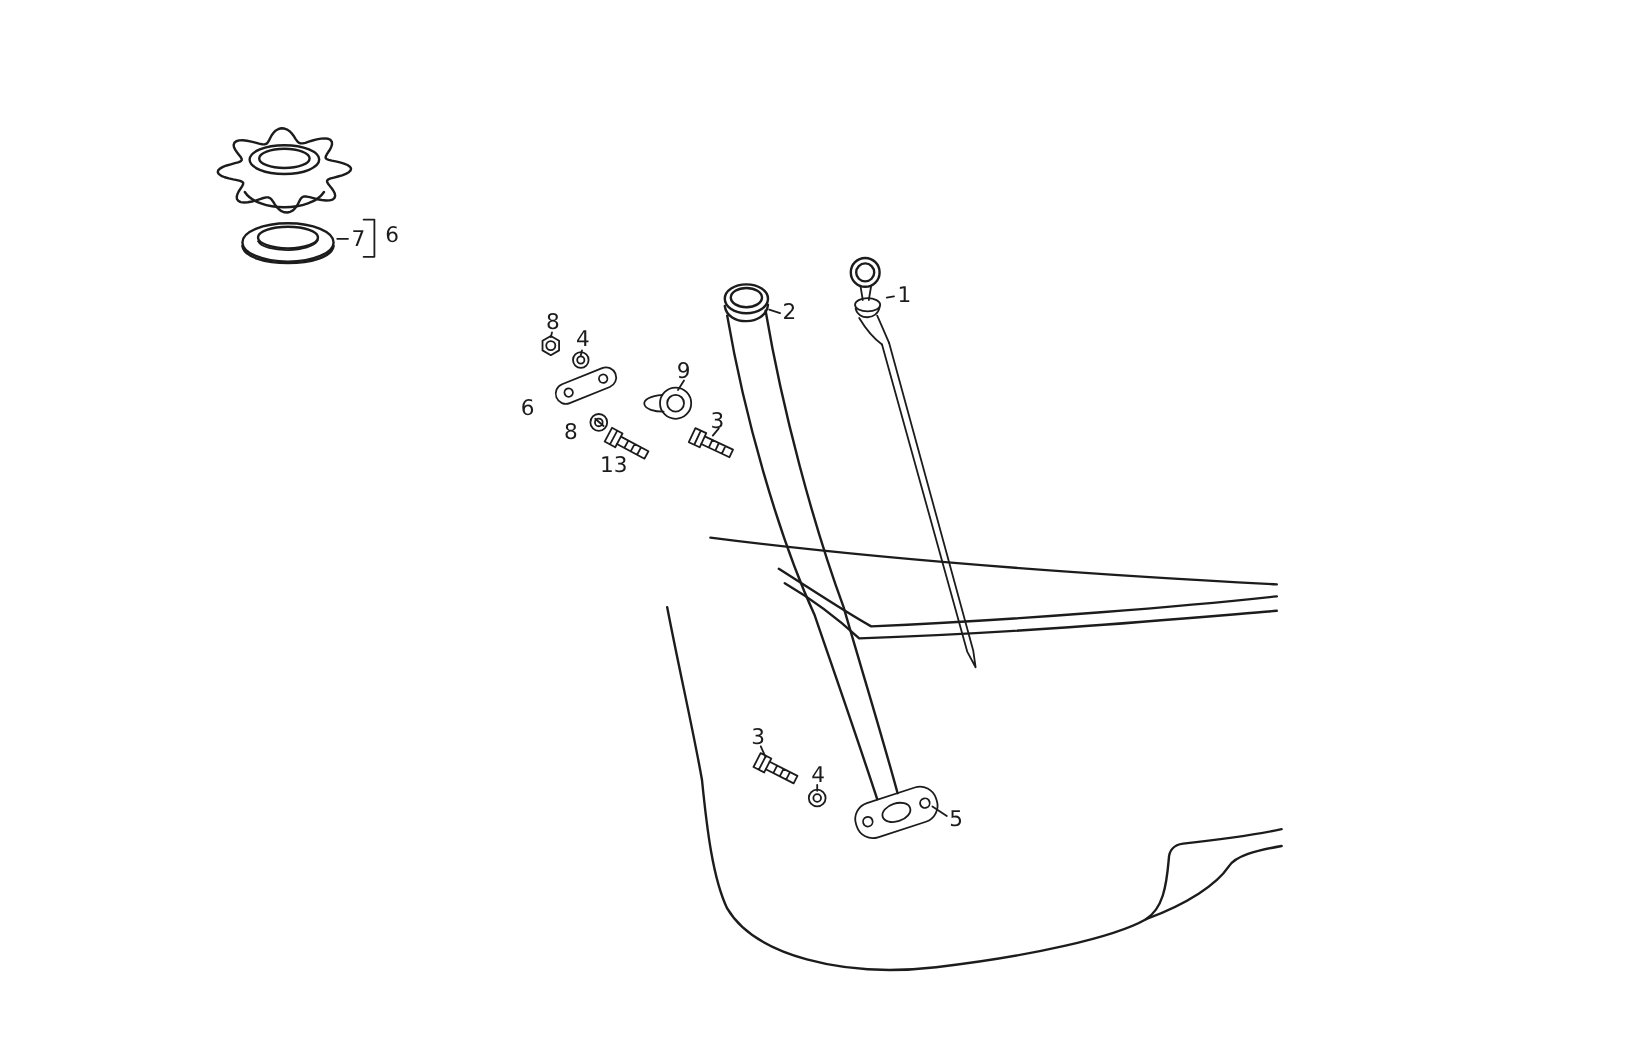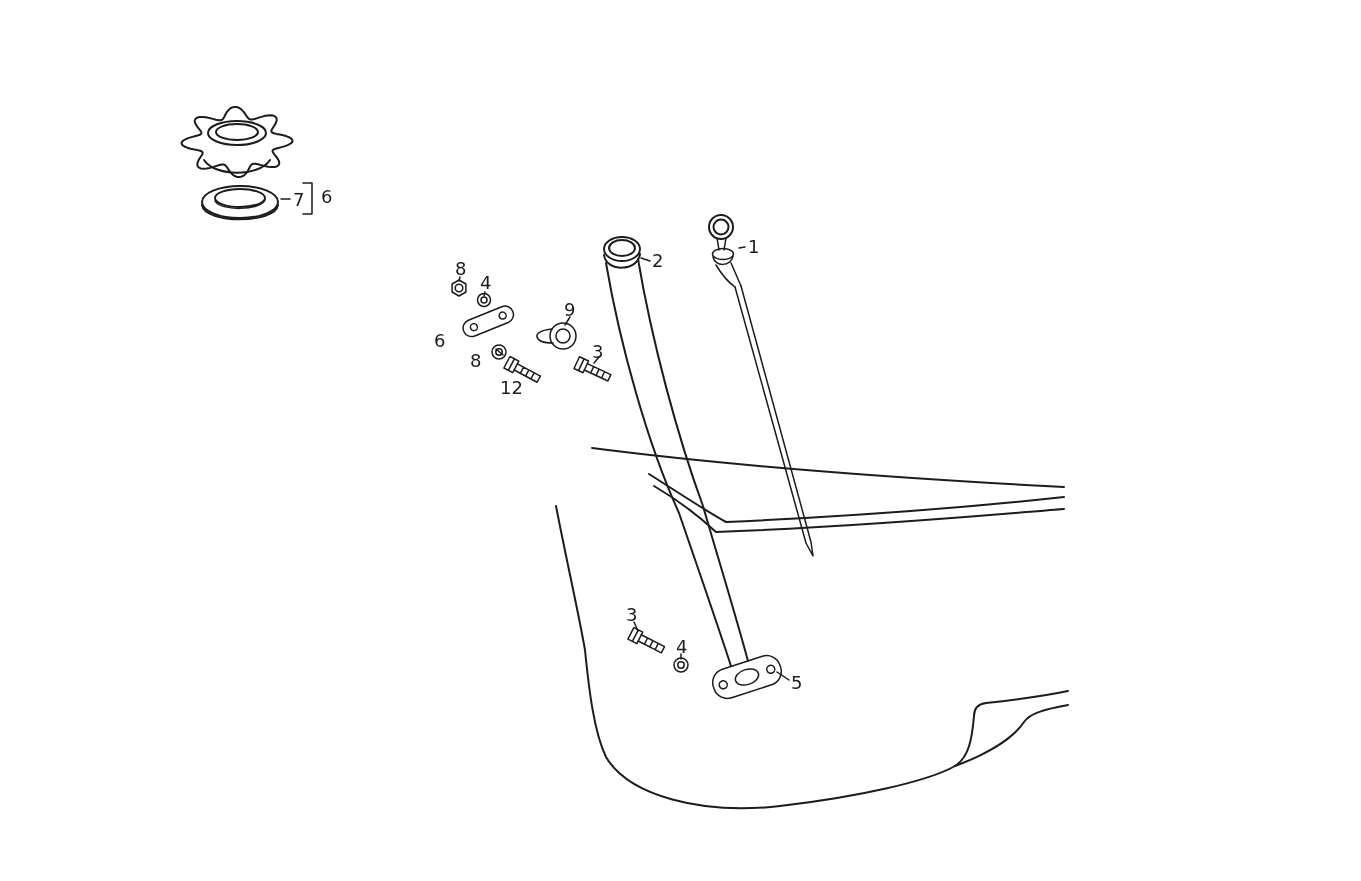--- a/index.html
+++ b/index.html
@@ -152,15 +152,15 @@
       <span class="lbl" style="left: 626px; top: 606px;">3</span>
       <span class="lbl" style="left: 480px; top: 274px;">4</span>
       <span class="lbl" style="left: 676px; top: 638px;">4</span>
       <span class="lbl" style="left: 791px; top: 674px;">5</span>
       <span class="lbl" style="left: 321px; top: 188px;">6</span>
       <span class="lbl" style="left: 293px; top: 191px;">7</span>
       <span class="lbl" style="left: 455px; top: 260px;">8</span>
       <span class="lbl" style="left: 564px; top: 301px;">9</span>
       <span class="lbl" style="left: 434px; top: 332px;">6</span>
       <span class="lbl" style="left: 470px; top: 352px;">8</span>
-      <span class="lbl" style="left: 500px; top: 379px;">12</span>
+      <span class="lbl" style="left: 500px; top: 379px;">13</span>
     </div>
 </div>
 
 </body></html>

